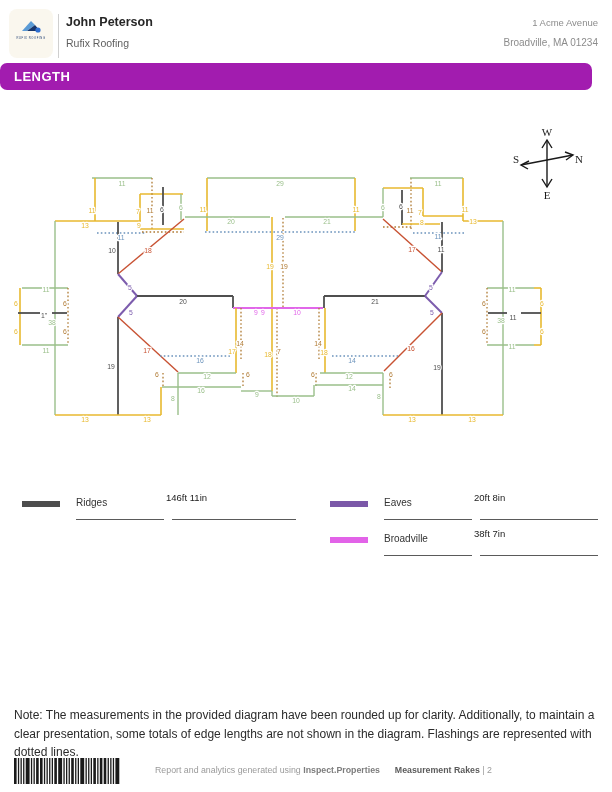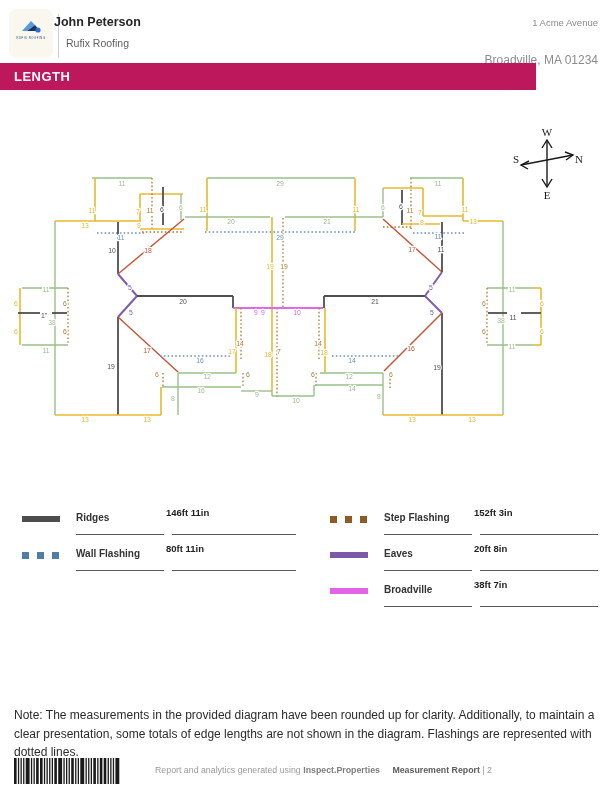--- a/index.html
+++ b/index.html
@@ -1,34 +1,34 @@
 <!DOCTYPE html>
 <html><head>
 <meta charset="utf-8">
 <style>
   html,body{margin:0;padding:0;background:#fff;}
   .page{position:relative;width:612px;height:792px;background:#ffffff;overflow:hidden;
         font-family:"Liberation Sans",sans-serif;}
   
   .logo-box{position:absolute;left:9px;top:9px;width:44px;height:49px;border-radius:8px;background:#faf7ee;}
   .hdr-divider{position:absolute;left:58px;top:14px;width:1px;height:44px;background:#cfcfcf;}
-  .hdr-name{position:absolute;left:54px;top:15px;font-size:12.5px;font-weight:bold;color:#262626;}
+  .hdr-name{position:absolute;left:66px;top:15px;font-size:12.5px;font-weight:bold;color:#262626;}
   .hdr-company{position:absolute;left:66px;top:37px;font-size:10.5px;color:#5f5f5f;}
   .hdr-addr1{position:absolute;right:14px;top:17px;font-size:9.5px;color:#8c8c8c;text-align:right;}
-  .hdr-addr2{position:absolute;right:14px;top:37px;font-size:12px;color:#8c8c8c;text-align:right;margin-top:16px;}
-  
-  .banner{position:absolute;left:0;top:63px;width:536px;height:27px;background:#be185d;}
+  .hdr-addr2{position:absolute;right:14px;top:37px;font-size:10px;color:#8c8c8c;text-align:right;}
+  
+  .banner{position:absolute;left:0;top:63px;width:592px;height:27px;background:#a21caf;border-radius:7px;}
   .banner span{position:absolute;left:14px;top:6px;font-size:13px;font-weight:bold;color:#ffffff;letter-spacing:.5px;}
   
   #diagram-svg{position:absolute;left:0;top:0;width:612px;height:480px;}
   .dlabel{font-family:"Liberation Sans",sans-serif;font-size:6.8px;text-anchor:middle;
           paint-order:stroke;stroke:#ffffff;stroke-width:2.4px;stroke-linejoin:round;}
   .compass-letter{font-family:"Liberation Serif",serif;font-size:11px;fill:#1a1a1a;text-anchor:middle;}
   
-  .legend-col{position:absolute;top:502px;font-weight:bold;}
+  .legend-col{position:absolute;top:487px;}
   .legend-col.left{left:14px;width:282px;}
   .legend-col.right{left:322px;width:276px;}
   .lrow{position:relative;height:36px;}
   .swatch{position:absolute;left:8px;top:14px;width:38px;height:6px;}
   .llabel{position:absolute;left:62px;top:10px;font-size:10px;color:#333;}
   .lvalue{position:absolute;left:152px;top:5px;font-size:9.5px;color:#222;}
   .ldiv-a{position:absolute;left:62px;width:88px;bottom:3px;border-bottom:1px solid #5a5a5a;}
   .ldiv-b{position:absolute;left:158px;right:0;bottom:3px;border-bottom:1px solid #5a5a5a;}
   
   .note{position:absolute;left:14px;top:706px;width:584px;font-size:12px;line-height:1.55;color:#2b2b2b;}
@@ -256,36 +256,22 @@
   </svg>
 
   <div class="legend-col left">
     <div class="lrow">
       <div class="swatch" style="background: rgb(77, 77, 77);"></div>
       <div class="llabel">Ridges</div>
       <div class="lvalue">146ft 11in</div>
       <div class="ldiv-a"></div>
         <div class="ldiv-b"></div>
     </div>
-    <div class="lrow">
-      <div class="swatch" style="background: repeating-linear-gradient(90deg, rgb(77, 126, 168) 0px, rgb(77, 126, 168) 7px, transparent 7px, transparent 15px); height: 7px;"></div>
-      <div class="llabel">Wall Flashing</div>
-      <div class="lvalue">80ft 11in</div>
-      <div class="ldiv-a"></div>
-        <div class="ldiv-b"></div>
-    </div>
   </div>
   <div class="legend-col right">
-    <div class="lrow">
-      <div class="swatch" style="background: repeating-linear-gradient(90deg, rgb(140, 91, 40) 0px, rgb(140, 91, 40) 7px, transparent 7px, transparent 15px); height: 7px;"></div>
-      <div class="llabel">Step Flashing</div>
-      <div class="lvalue">152ft 3in</div>
-      <div class="ldiv-a"></div>
-        <div class="ldiv-b"></div>
-    </div>
     <div class="lrow">
       <div class="swatch" style="background: rgb(123, 88, 168);"></div>
       <div class="llabel">Eaves</div>
       <div class="lvalue">20ft 8in</div>
       <div class="ldiv-a"></div>
         <div class="ldiv-b"></div>
     </div>
     <div class="lrow">
       <div class="swatch" style="background: rgb(226, 99, 232);"></div>
       <div class="llabel">Broadville</div>
@@ -327,16 +313,16 @@
         <rect x="79.3" y="0" width="2.6" height="26" fill="#1a1a1a"></rect>
         <rect x="83.2" y="0" width="1.3" height="26" fill="#1a1a1a"></rect>
         <rect x="85.8" y="0" width="2.6" height="26" fill="#1a1a1a"></rect>
         <rect x="89.7" y="0" width="2.6" height="26" fill="#1a1a1a"></rect>
         <rect x="93.60000000000001" y="0" width="1.3" height="26" fill="#1a1a1a"></rect>
         <rect x="96.2" y="0" width="1.3" height="26" fill="#1a1a1a"></rect>
         <rect x="98.8" y="0" width="1.3" height="26" fill="#1a1a1a"></rect>
         <rect x="101.39999999999999" y="0" width="3.9000000000000004" height="26" fill="#1a1a1a"></rect>
       </svg>
     <div class="ftr-gen"><span>Report and analytics generated using </span><b>Inspect.Properties</b></div>
-    <div class="ftr-right"><b>Measurement Report</b> <span>|</span> <span>2</span></div>
+    <div class="ftr-right"><b>Measurement Rakes</b> <span>|</span> <span>2</span></div>
   </div>
 
 </div>
 
 </body></html>

